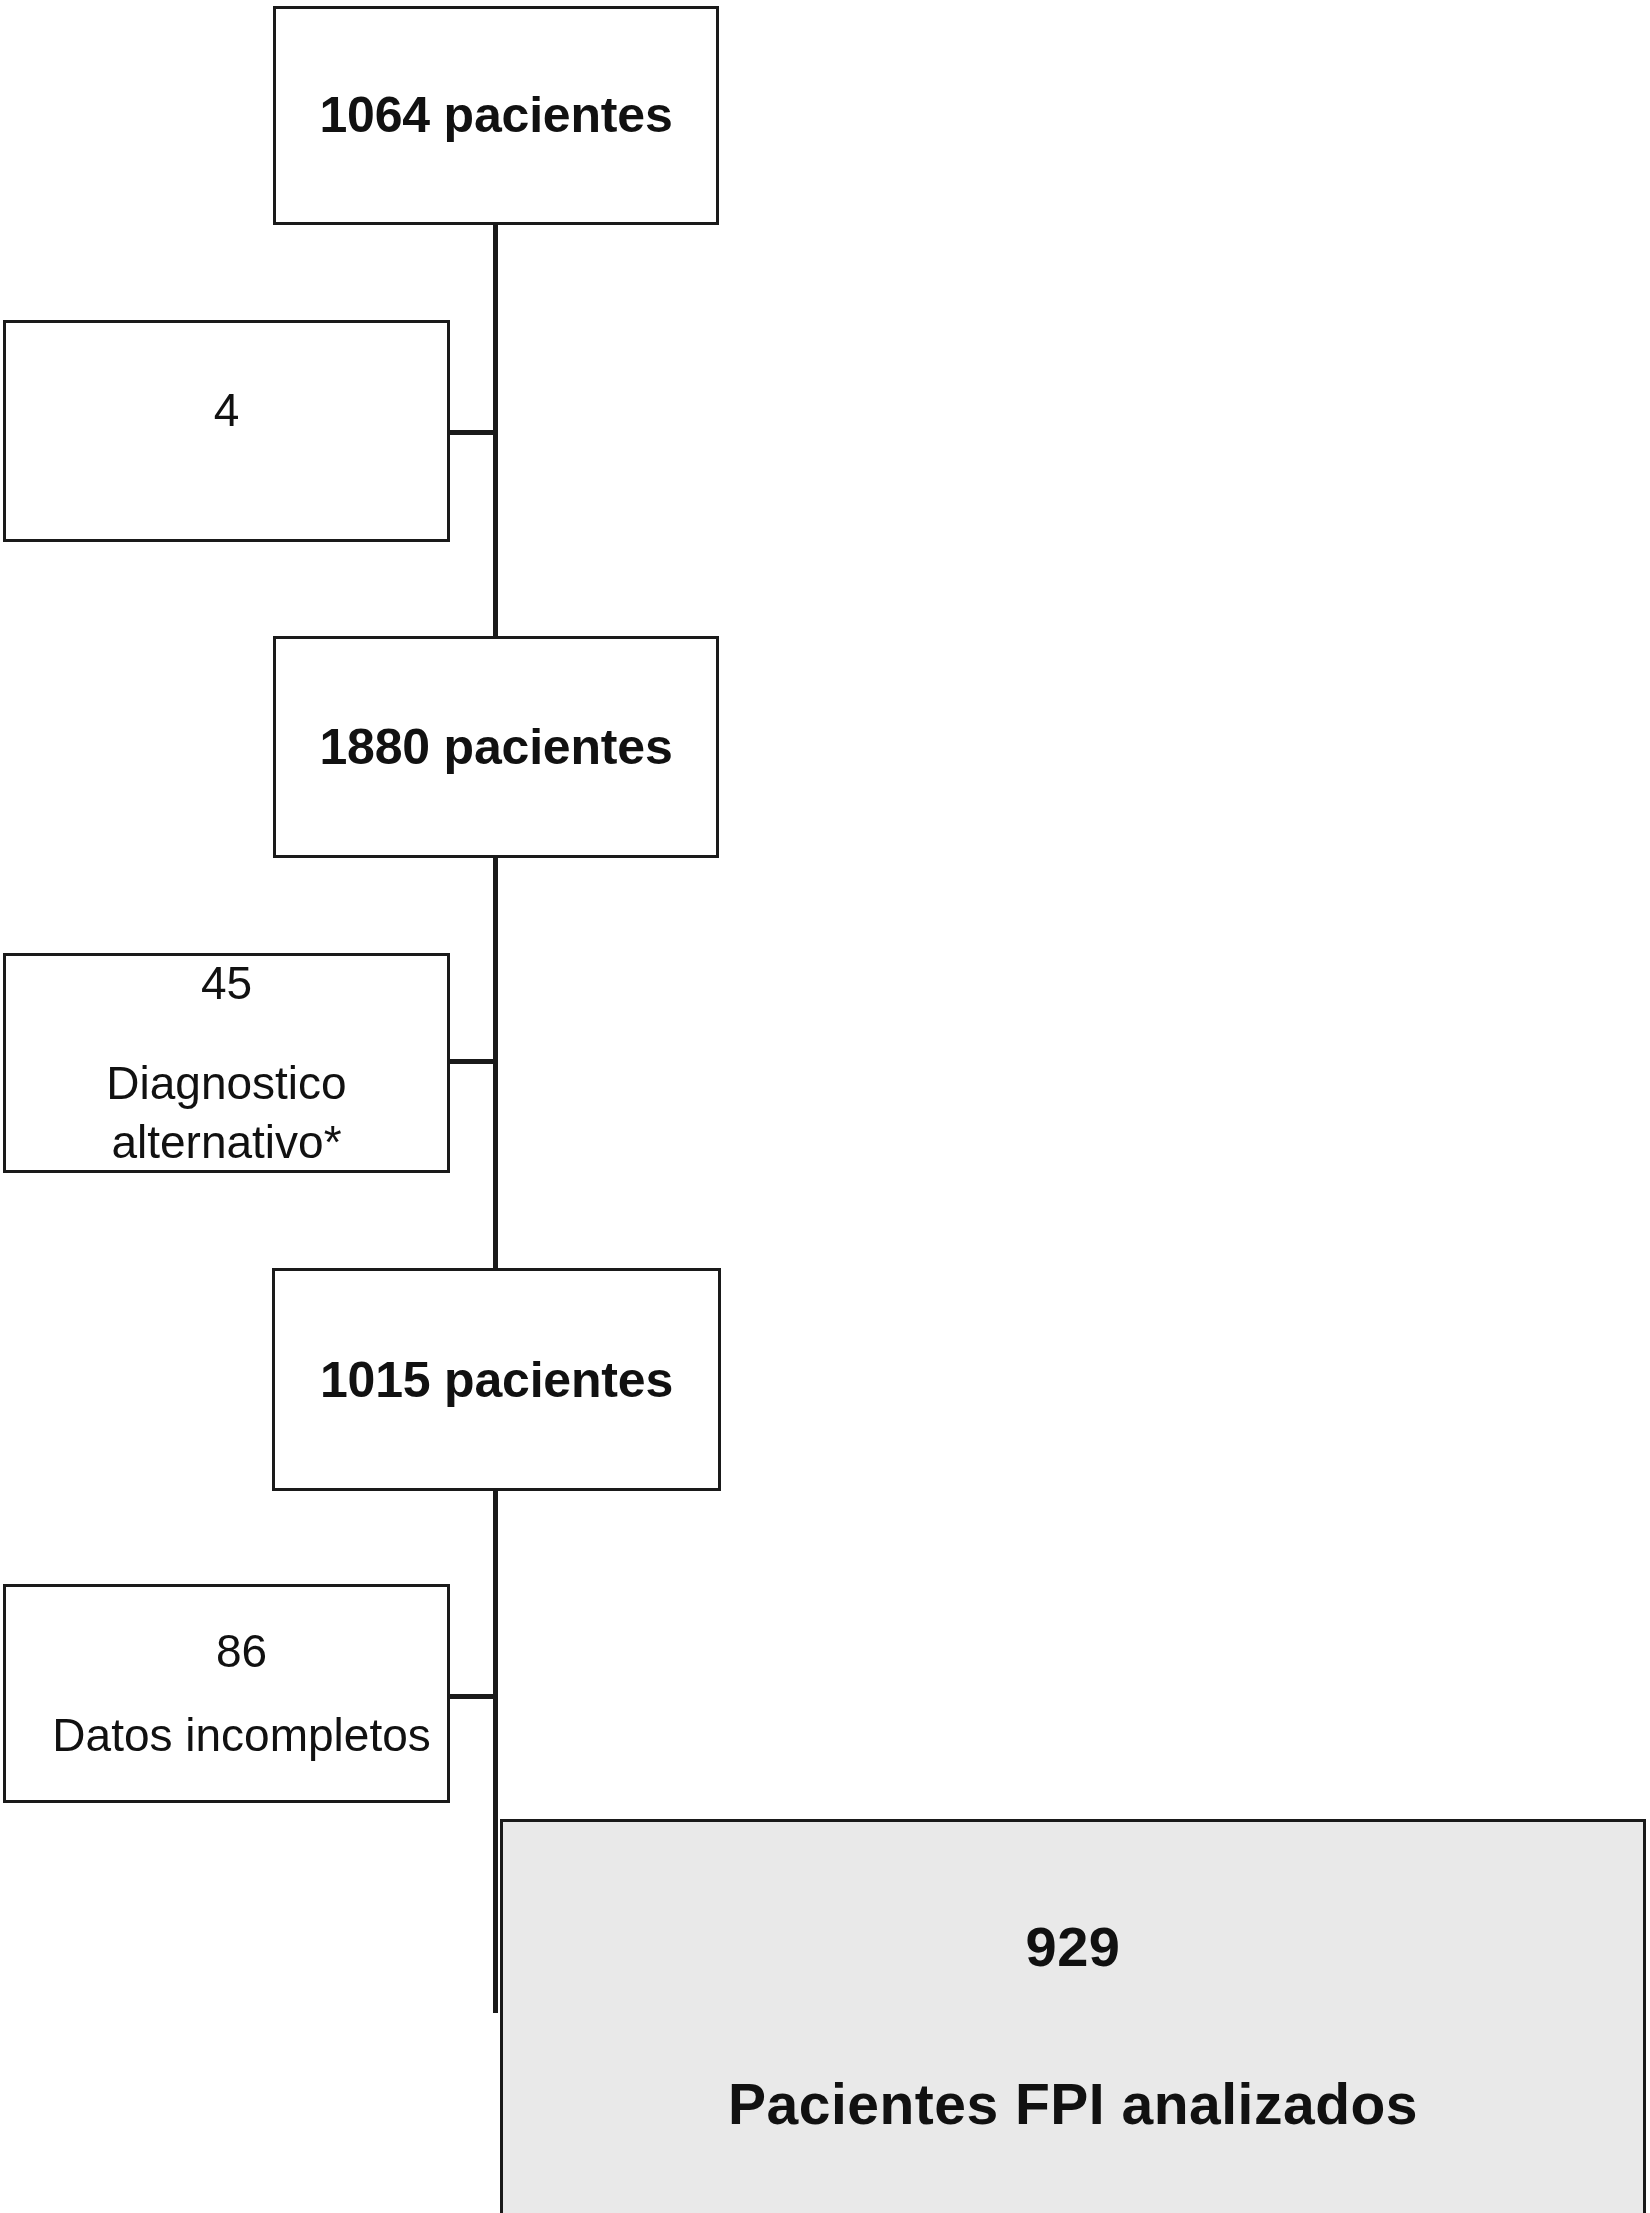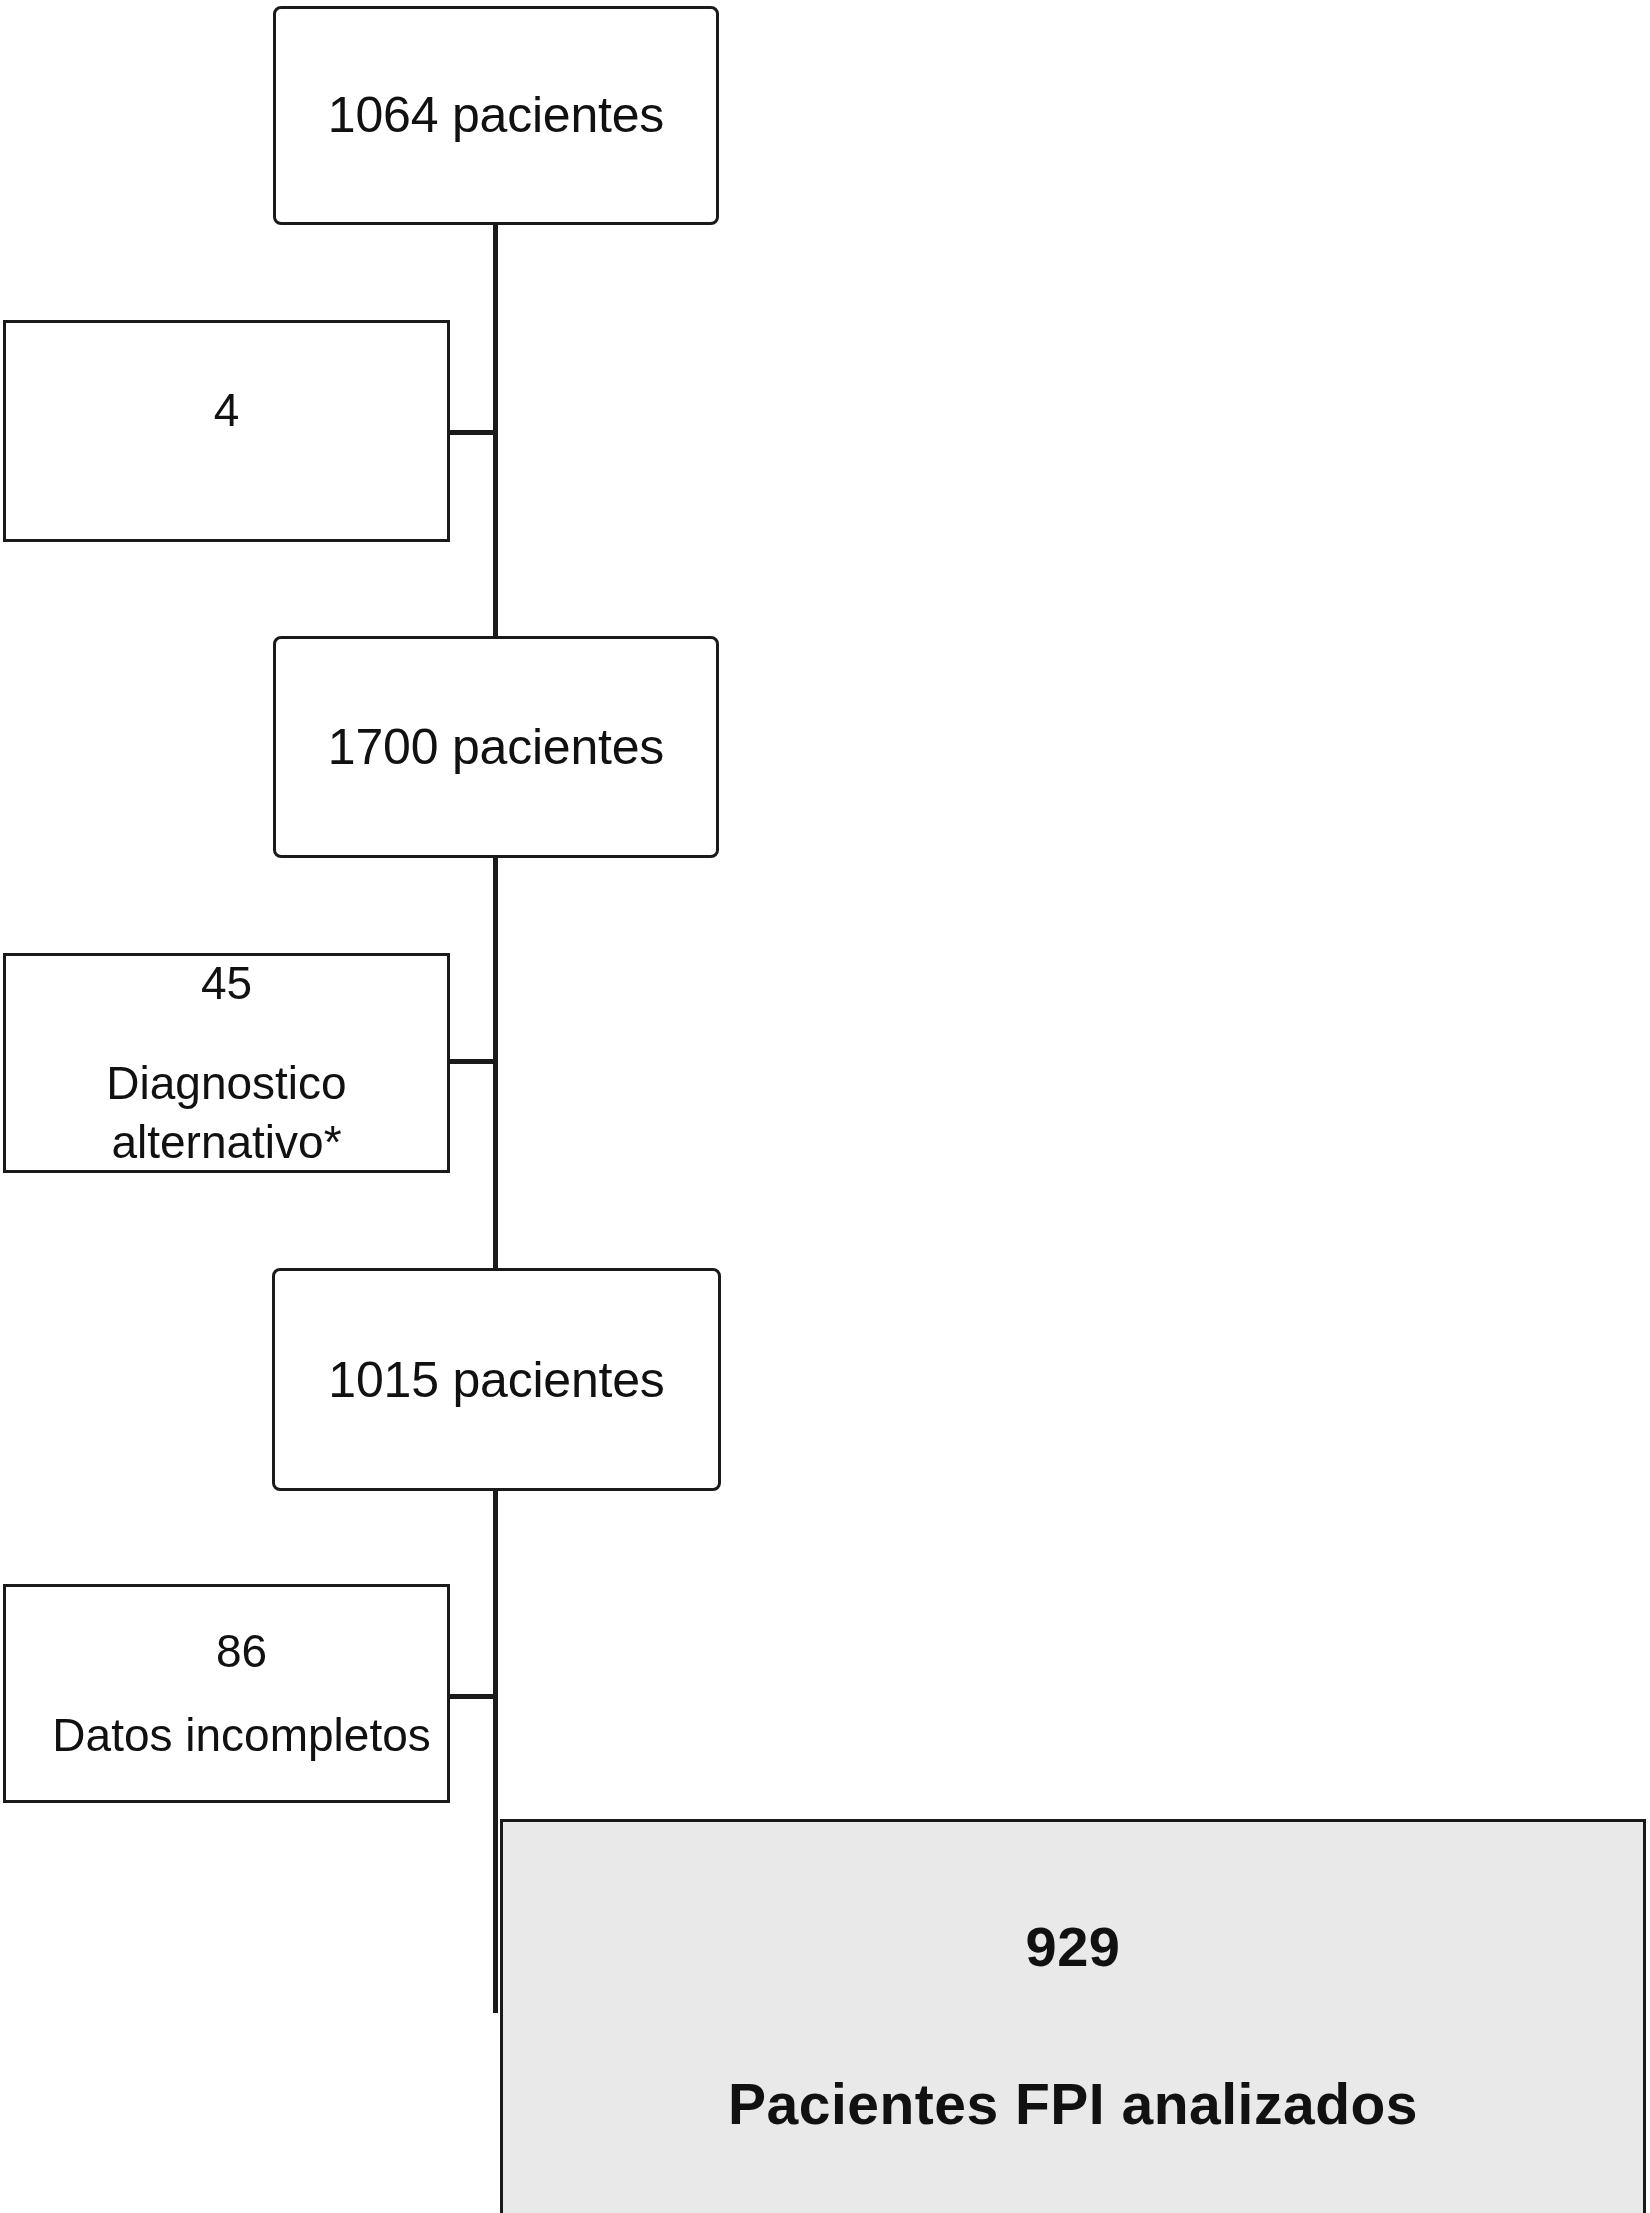--- a/index.html
+++ b/index.html
@@ -33,23 +33,22 @@
   }
   .node .num,
   .node .label {
     display: block;
     width: 100%;
     text-align: center;
   }
   
   .node-main {
     font-size: 50px;
-    font-weight: 400;
+    font-weight: 700;
     letter-spacing: -0.2px;
-    border-radius: 8px;
   }
   
   .node-side {
     font-size: 46px;
     font-weight: 400;
     padding: 13.8px 9.9px;
   }
   .node-side .num {
     margin-bottom: 41px;
   }
@@ -108,21 +107,21 @@
 
   <div class="node node-main" id="box-1064">
     <span class="label">1064 pacientes</span>
   </div>
 
   <div class="node node-side" id="box-dup">
     <span class="num">4</span>
   </div>
 
   <div class="node node-main" id="box-1060">
-    <span class="label">1700 pacientes</span>
+    <span class="label">1880 pacientes</span>
   </div>
 
   <div class="node node-side" id="box-diag">
     <span class="num">45</span>
     <span class="label">Diagnostico alternativo*</span>
   </div>
 
   <div class="node node-main" id="box-1015">
     <span class="label">1015 pacientes</span>
   </div>

